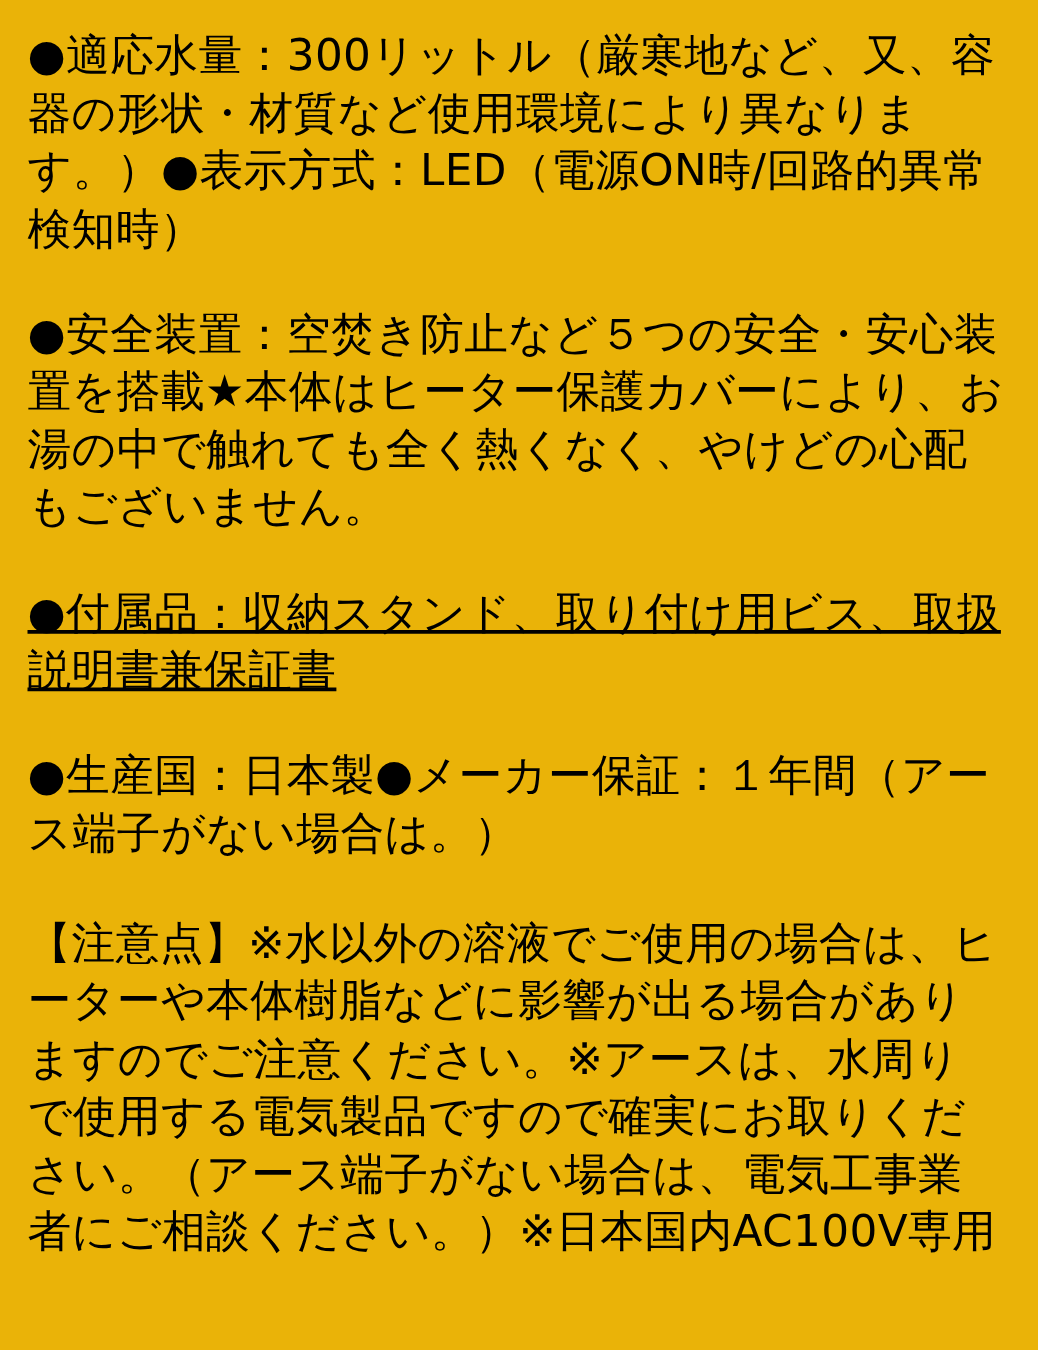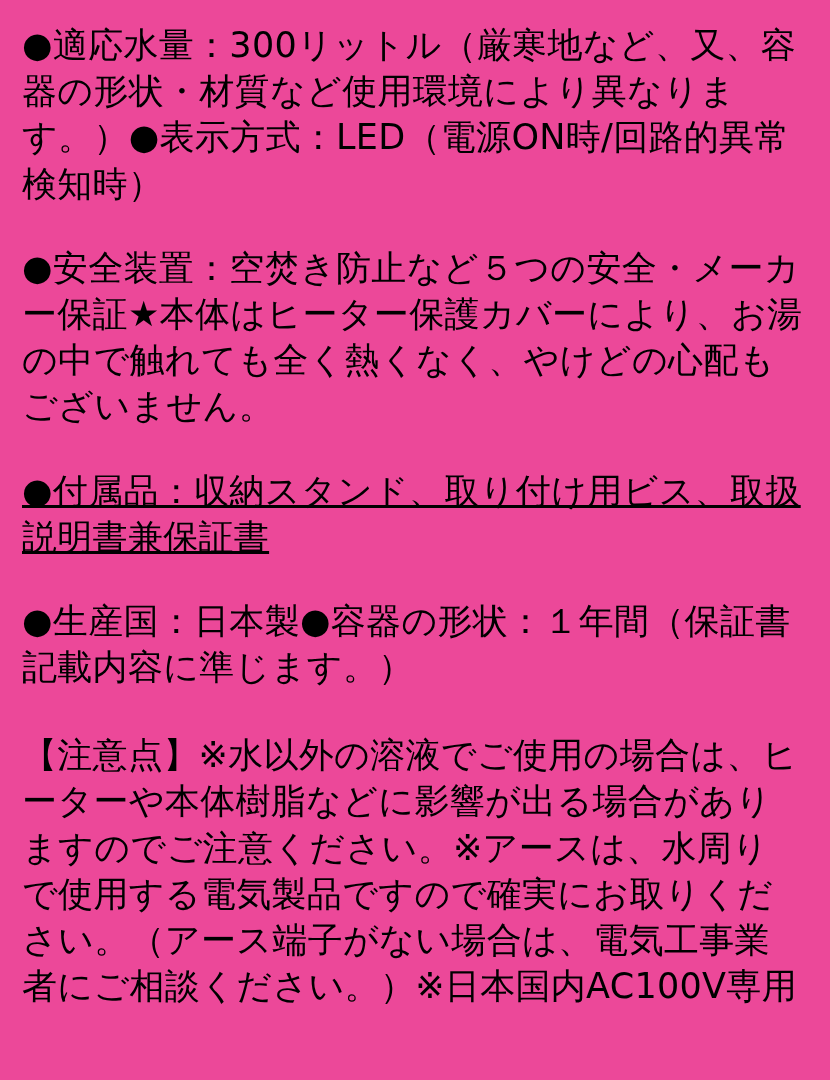--- a/index.html
+++ b/index.html
@@ -12,21 +12,21 @@
     height: 1080px;
     overflow: hidden;
     font-family: "DejaVu Sans", "Liberation Sans", sans-serif;
     color: #000000;
   }
   .page {
     box-sizing: border-box;
     width: 830px;
     height: 1080px;
     padding: 22px 26px 10px 22px;
-    background: #ec4899;
+    background: #eab308;
   }
   .para {
     font-size: 35px;
     line-height: 1.32;
     letter-spacing: 0.3px;
     text-align: left;
     margin: 0 0 34px 0;
     word-break: break-all;
     font-weight: 400;
   }
@@ -39,21 +39,21 @@
   .p-origin { margin-bottom: 42px; }
   .p-notes { margin-bottom: 0; }
 </style>
 </head>
 <body>
 
 <div class="page">
 
   <p class="para p-spec">●適応水量：300リットル（厳寒地など、又、容器の形状・材質など使用環境により異なります。）●表示方式：LED（電源ON時/回路的異常検知時）</p>
 
-  <p class="para p-safety">●安全装置：空焚き防止など５つの安全・メーカー保証★本体はヒーター保護カバーにより、お湯の中で触れても全く熱くなく、やけどの心配もございません。</p>
+  <p class="para p-safety">●安全装置：空焚き防止など５つの安全・安心装置を搭載★本体はヒーター保護カバーにより、お湯の中で触れても全く熱くなく、やけどの心配もございません。</p>
 
   <p class="para p-accessory">●付属品：収納スタンド、取り付け用ビス、取扱説明書兼保証書</p>
 
-  <p class="para p-origin">●生産国：日本製●容器の形状：１年間（保証書記載内容に準じます。）</p>
+  <p class="para p-origin">●生産国：日本製●メーカー保証：１年間（アース端子がない場合は。）</p>
 
   <p class="para p-notes">【注意点】※水以外の溶液でご使用の場合は、ヒーターや本体樹脂などに影響が出る場合がありますのでご注意ください。※アースは、水周りで使用する電気製品ですので確実にお取りください。（アース端子がない場合は、電気工事業者にご相談ください。）※日本国内AC100V専用</p>
 
 </div>
 
 </body></html>

